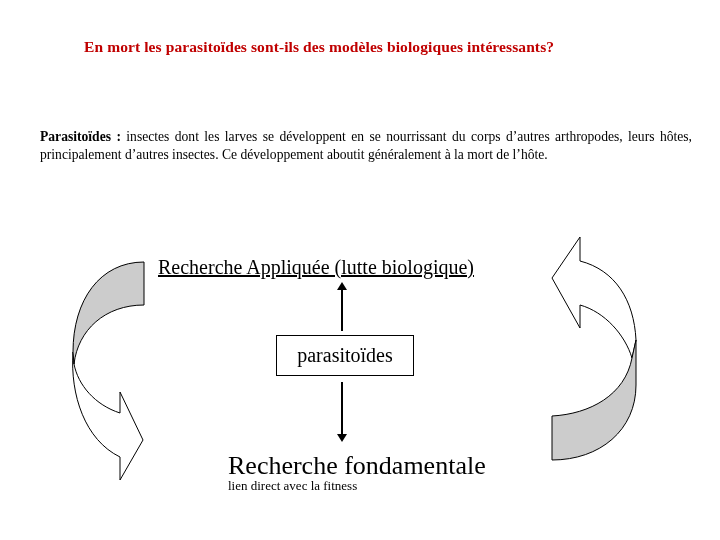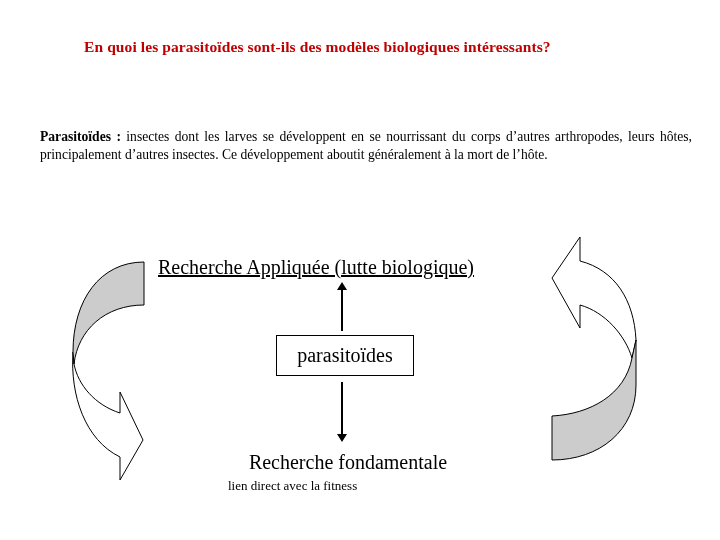--- a/index.html
+++ b/index.html
@@ -23,32 +23,32 @@
       position: absolute; left: 158px; top: 256px; width: 390px;
       font-size: 20px; white-space: nowrap; text-decoration: underline;
     }
     .center-box {
       position: absolute; left: 276px; top: 335px; width: 136px; height: 39px;
       border: 1px solid #000; box-sizing: content-box;
       font-size: 20px; display: flex; align-items: center; justify-content: center;
     }
     .fundamental {
       position: absolute; left: 228px; top: 451px; width: 240px; text-align: center;
-      font-size: 20px; white-space: nowrap; font-family: Liberation Serif, serif;
+      font-size: 26px; white-space: nowrap; font-family: Liberation Serif, serif;
     }
     .fitness {
       position: absolute; left: 228px; top: 478px; width: 240px; 
       font-size: 13px; white-space: nowrap;
     }
     svg.diagram { position: absolute; left: 0; top: 0; }
   </style>
 </head>
 <body>
 
-<div class="title">En quoi les parasitoïdes sont-ils des modèles biologiques intéressants?</div>
+<div class="title">En mort les parasitoïdes sont-ils des modèles biologiques intéressants?</div>
 
 <div class="definition"><span class="term">Parasitoïdes :</span><span> insectes dont les larves se développent en se nourrissant du corps d’autres arthropodes, leurs hôtes, principalement d’autres insectes. Ce développement aboutit généralement à la mort de l’hôte.</span></div>
 
 <svg class="diagram" width="720" height="540" viewBox="0 0 720 540">
   <defs>
     <marker id="ah" markerWidth="8" markerHeight="10" refX="4" refY="5" orient="auto" markerUnits="userSpaceOnUse">
       <path d="M0,0 L8,5 L0,10 Z" fill="#000"></path>
     </marker>
   </defs>
 

